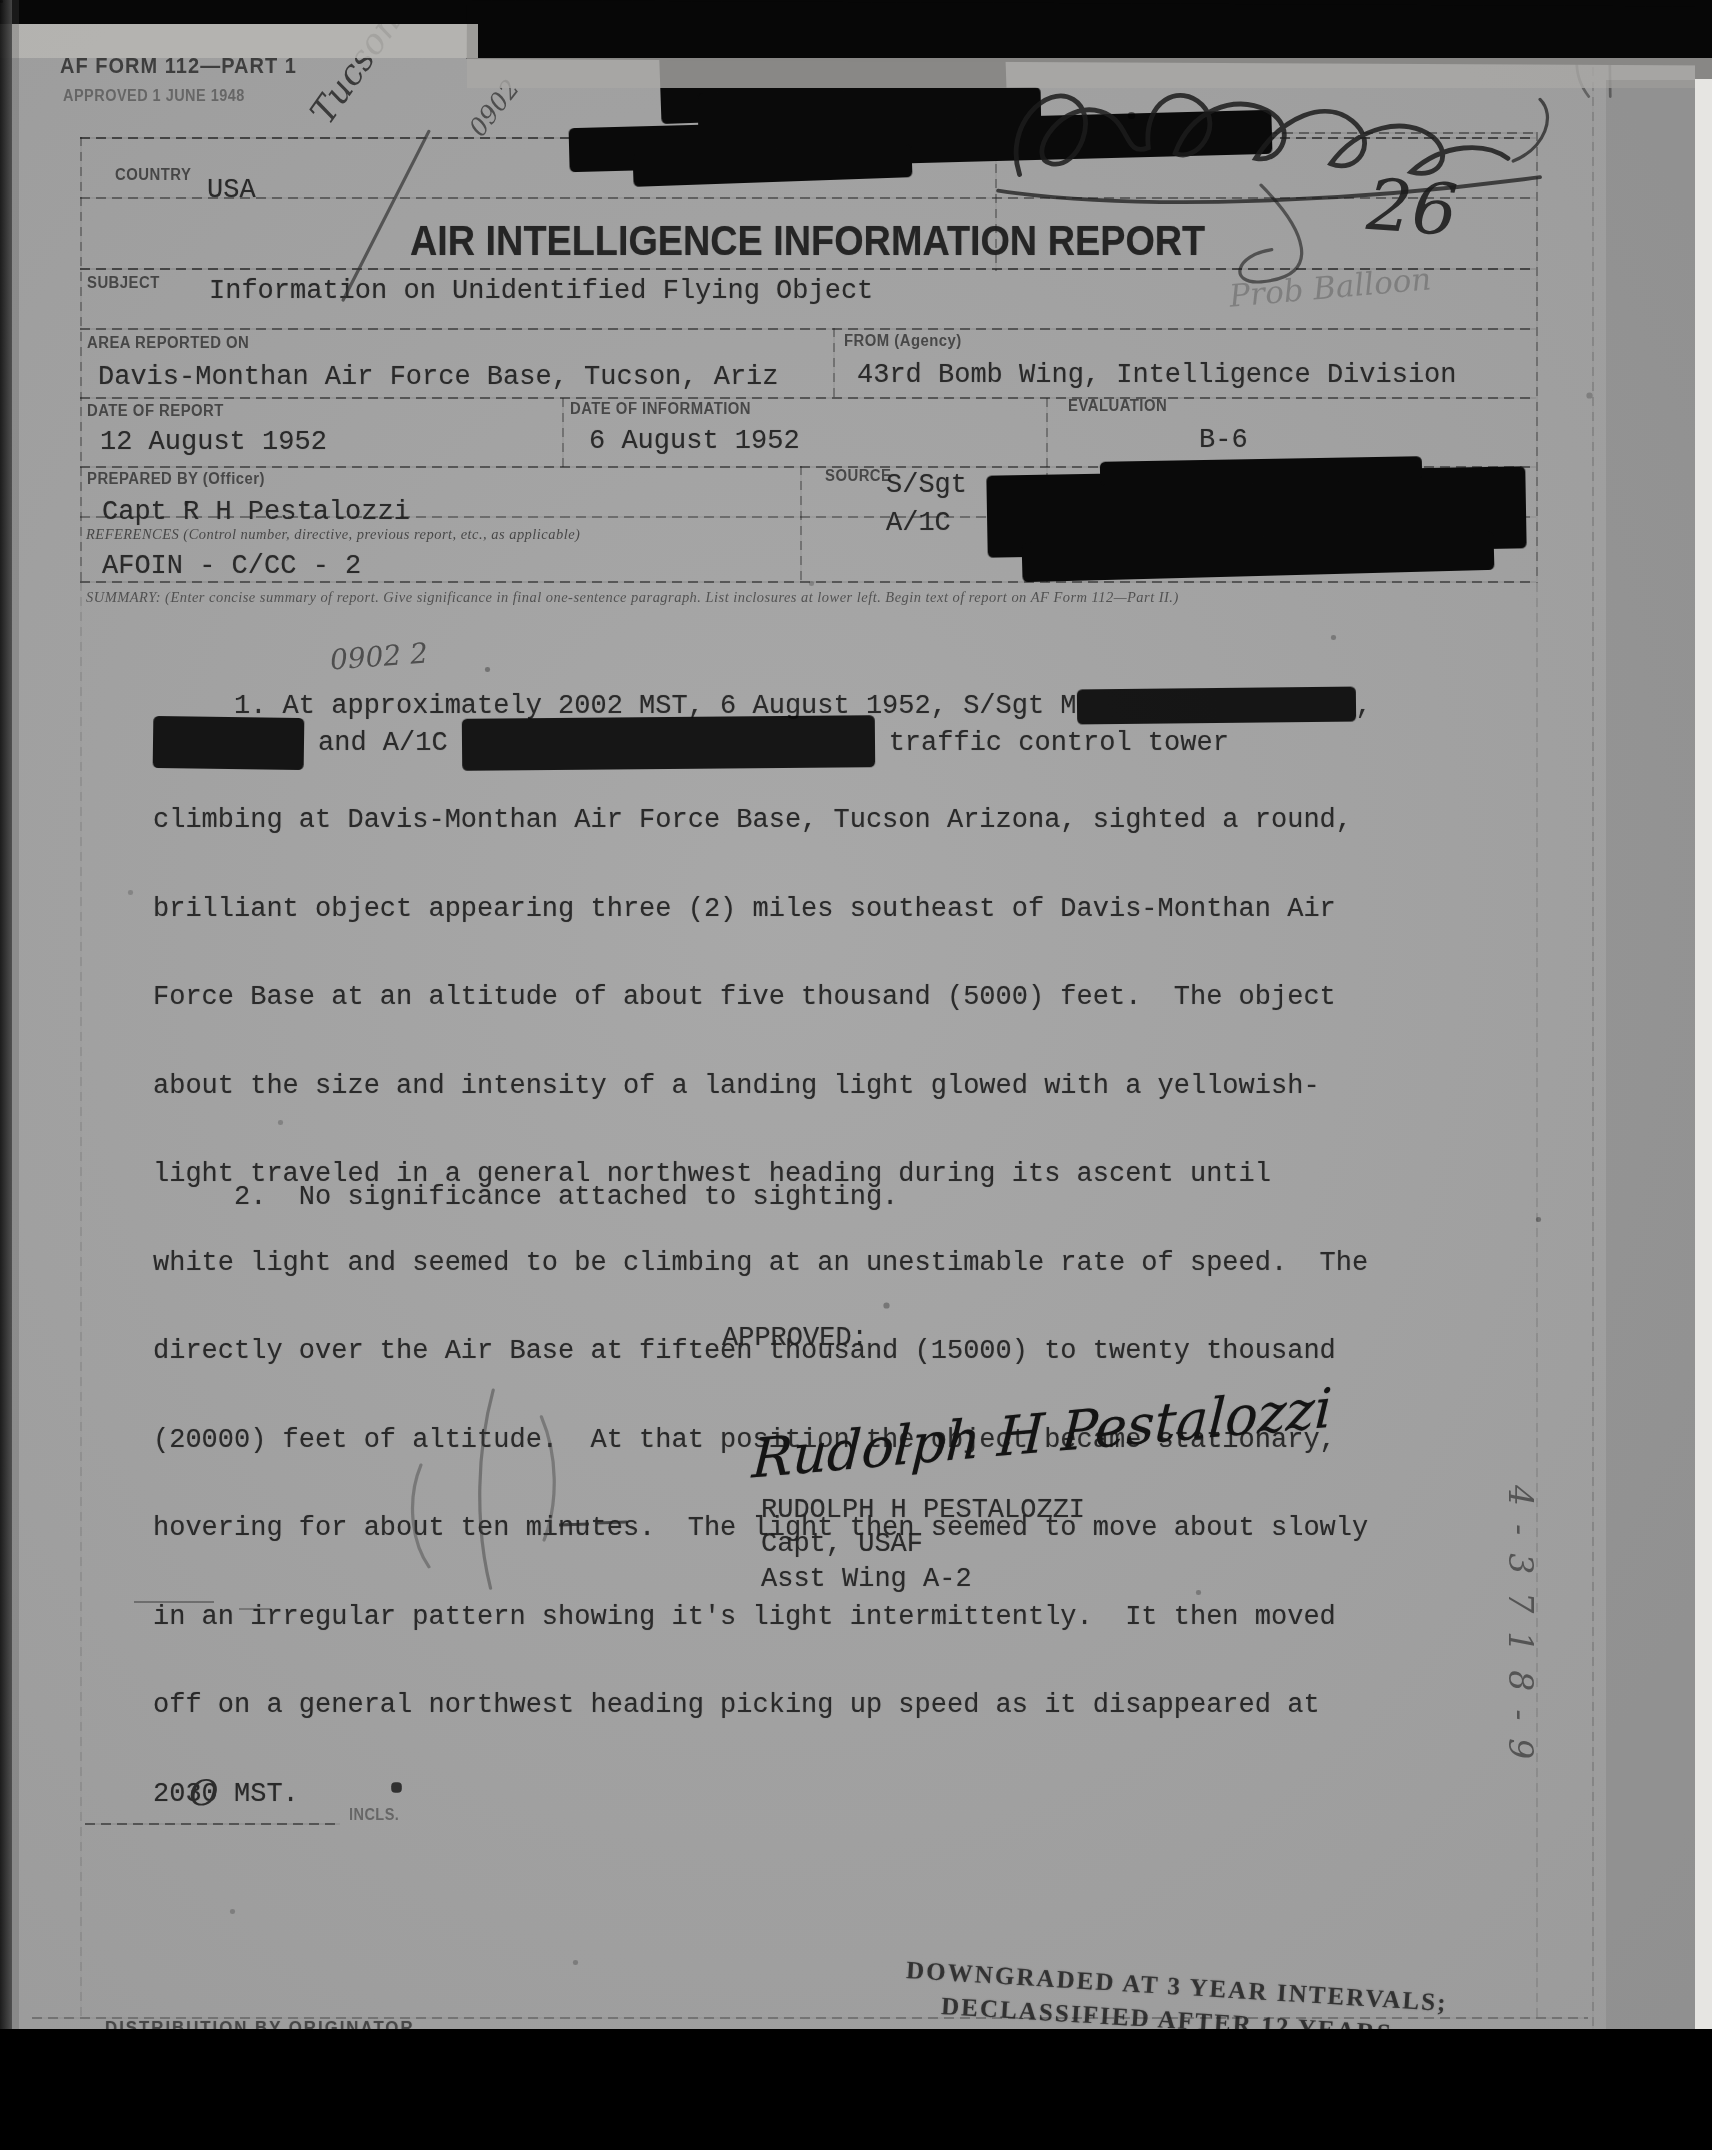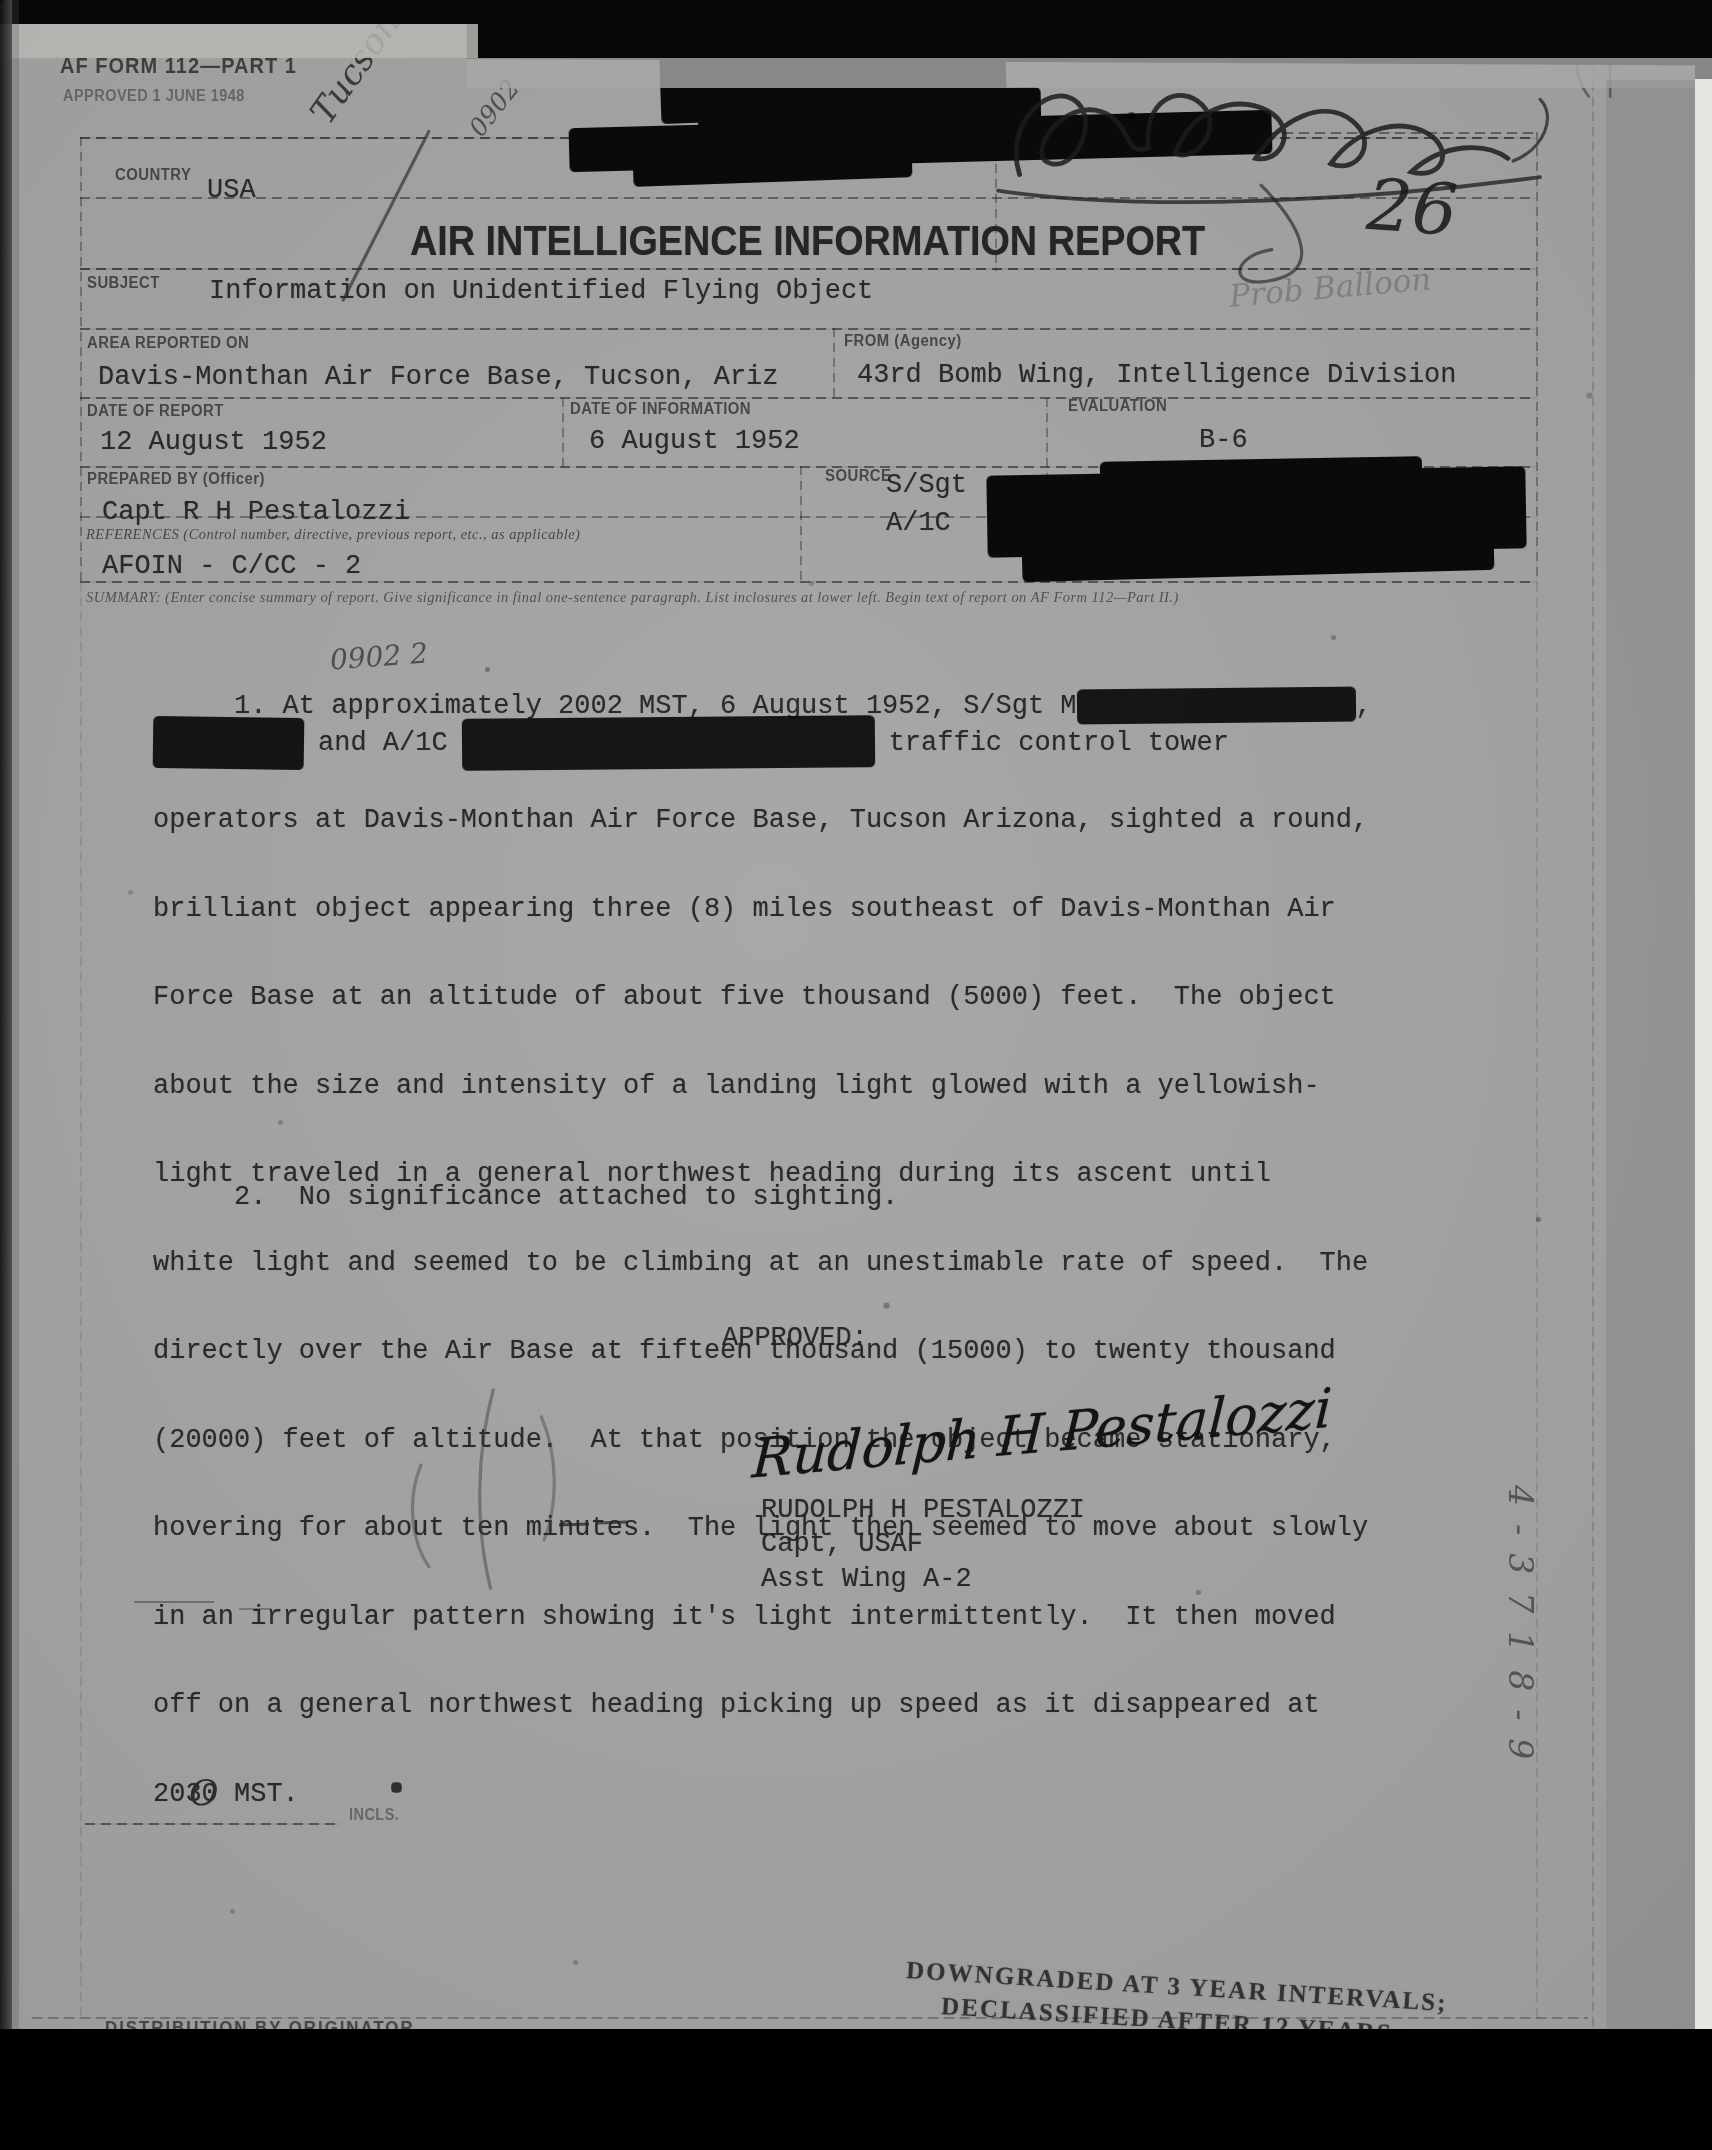--- a/index.html
+++ b/index.html
@@ -118,22 +118,22 @@
   <div class="red red-abs" style="left:1022px;top:537px;width:472px;height:39px;transform:rotate(-1.5deg);"></div>
   <div class="red red-abs" style="left:1100px;top:459px;width:322px;height:23.6px;transform:rotate(-1deg);"></div>
 
   <div class="hw" style="left:330px;top:640px;font-size:28px;transform:rotate(-4deg);opacity:.8;">0902 2</div>
 
   <div class="tw" style="left:153px;top:688px;"><span>     1. At approximately 2002 MST, 6 August 1952, S/Sgt M</span><span class="red red-in" style="width:279px;height:35px;transform:rotate(-.6deg);"></span><span>,</span></div>
 
   <div class="tw" style="left:153px;top:717px;"><span class="red red-in" style="width:151px;height:52px;transform:rotate(.8deg);margin-right:14px;"></span><span>and A/1C</span><span class="red red-in" style="width:413px;height:52px;transform:rotate(-.5deg);margin:0 14px;"></span><span>traffic control tower</span></div>
 
   <div class="tw" style="left:153px;top:747px;">
-    <div class="bodyline">operators at Davis-Monthan Air Force Base, Tucson Arizona, sighted a round,</div>
-    <div class="bodyline">brilliant object appearing three (8) miles southeast of Davis-Monthan Air</div>
+    <div class="bodyline">climbing at Davis-Monthan Air Force Base, Tucson Arizona, sighted a round,</div>
+    <div class="bodyline">brilliant object appearing three (2) miles southeast of Davis-Monthan Air</div>
     <div class="bodyline">Force Base at an altitude of about five thousand (5000) feet.  The object</div>
     <div class="bodyline">about the size and intensity of a landing light glowed with a yellowish-</div>
     <div class="bodyline">light traveled in a general northwest heading during its ascent until</div>
     <div class="bodyline">white light and seemed to be climbing at an unestimable rate of speed.  The</div>
     <div class="bodyline">directly over the Air Base at fifteen thousand (15000) to twenty thousand</div>
     <div class="bodyline">(20000) feet of altitude.  At that position the object became stationary,</div>
     <div class="bodyline">hovering for about ten minutes.  The light then seemed to move about slowly</div>
     <div class="bodyline">in an irregular pattern showing it's light intermittently.  It then moved</div>
     <div class="bodyline">off on a general northwest heading picking up speed as it disappeared at</div>
     <div class="bodyline">2030 MST.</div>

